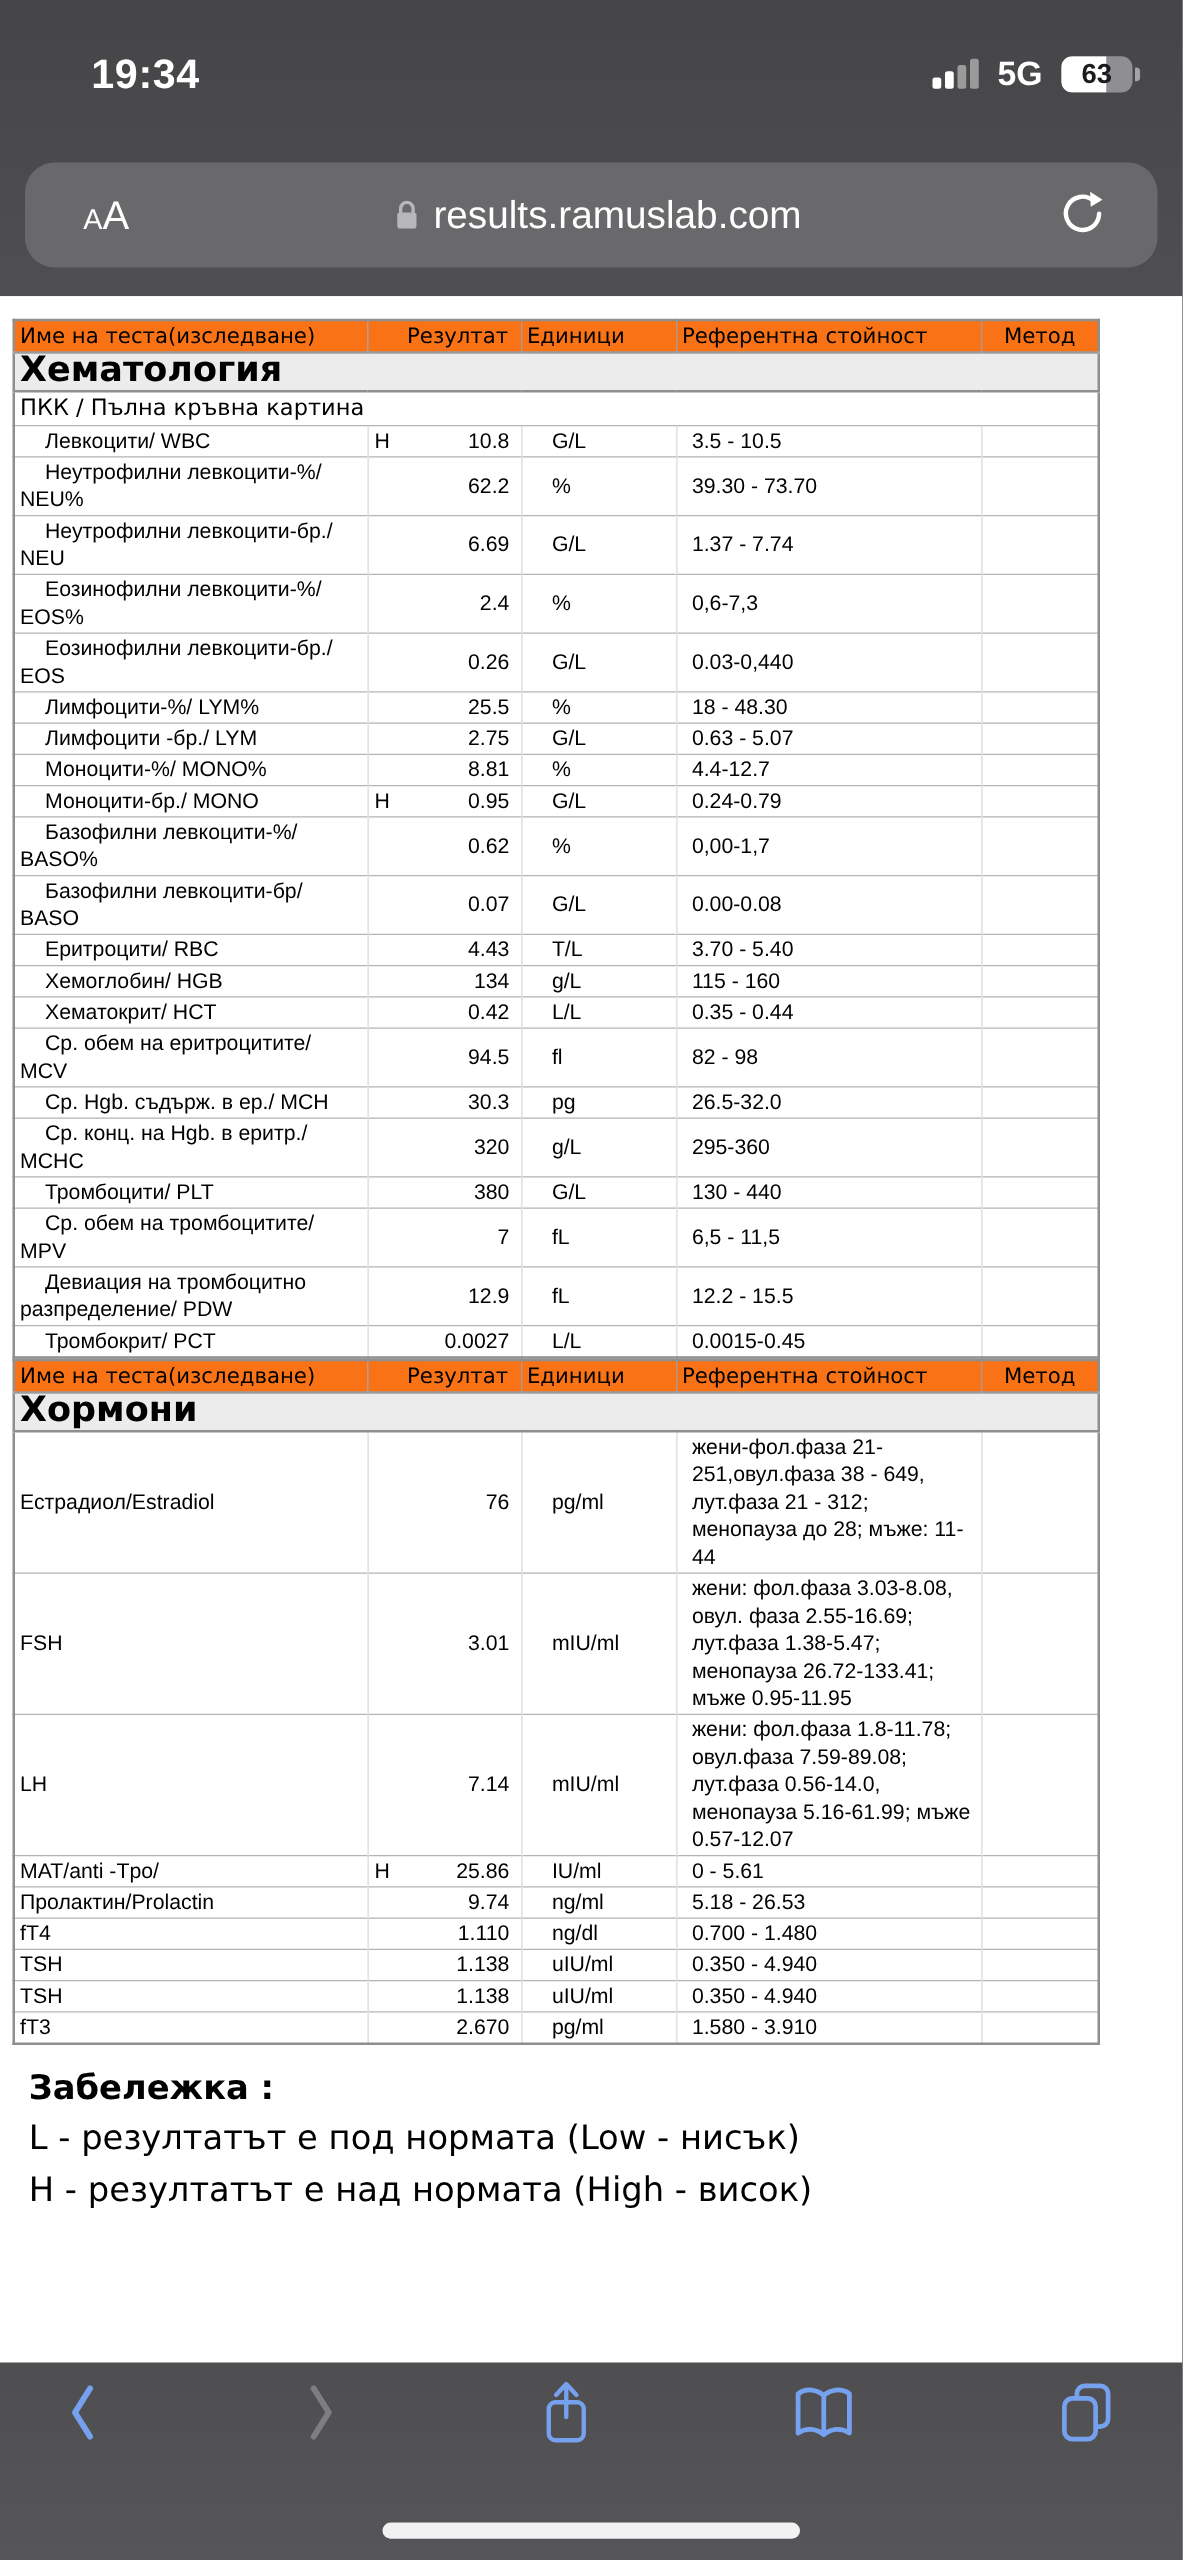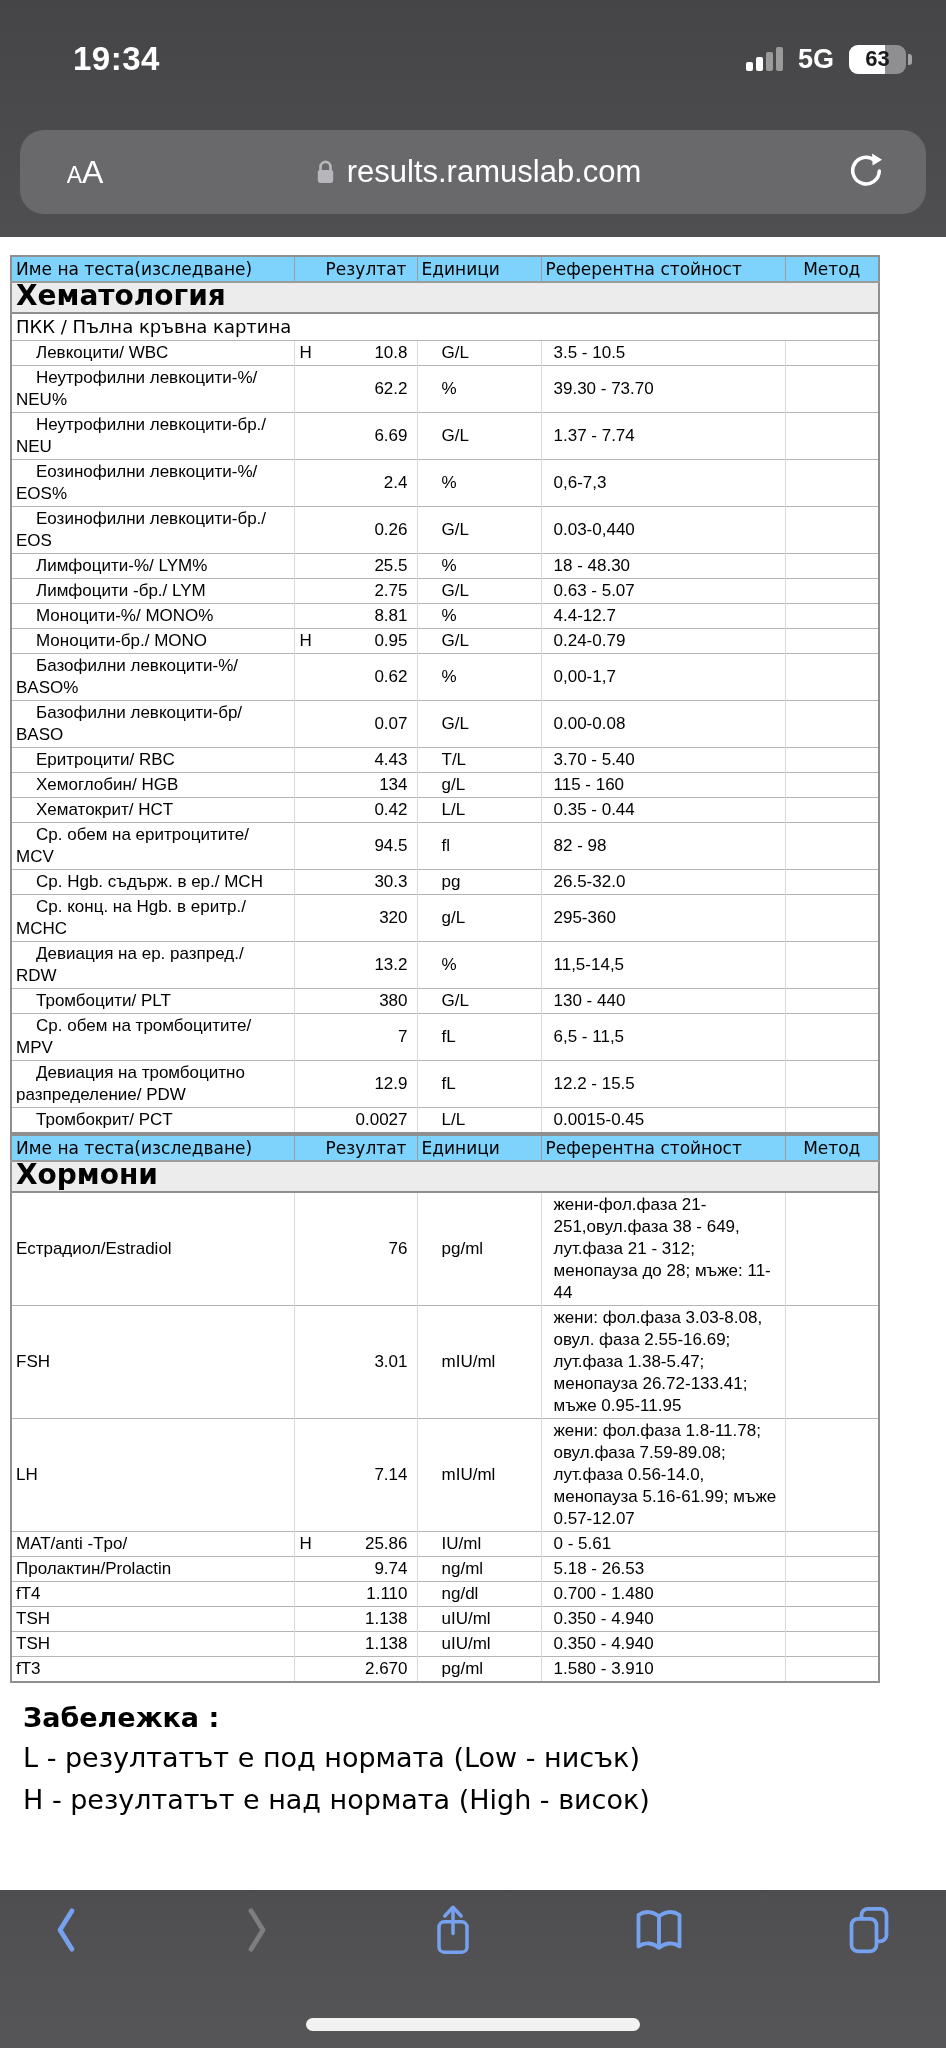--- a/index.html
+++ b/index.html
@@ -32,21 +32,21 @@
   .url-center{flex:1;display:flex;align-items:center;justify-content:center;gap:11px;color:#fff;}
   .url-text{font-size:31px;color:#fff;}
   .reload-btn{width:120px;display:flex;justify-content:center;border:none;background:none;cursor:pointer;}
 
   
   .page{height:1653px;box-sizing:border-box;padding:18px 0 0 10px;background:#fff;overflow:hidden;}
   table.results{border-collapse:collapse;table-layout:fixed;width:868px;border:2px solid #8f8f8f;color:#000;}
   table.results + table.results{margin-top:0;}
   tr.title-row td{background:#ececec;font-family:"DejaVu Sans",sans-serif;font-weight:700;font-size:28px;
                   padding:2px 6px 5px 4px;border-bottom:2px solid #8f8f8f;}
-  thead th{background:#7dd3fc;font-family:"DejaVu Sans",sans-serif;font-weight:400;font-size:17px;
+  thead th{background:#f97316;font-family:"DejaVu Sans",sans-serif;font-weight:400;font-size:17px;
            padding:2px 4px;border-bottom:2px solid #9c9c9c;border-left:1px solid #9c9c9c;text-align:left;}
   thead th:first-child{border-left:none;}
   thead th.h-res{text-align:right;padding-right:10px;}
   thead th.h-method{text-align:center;}
   tbody td{border-top:1px solid #b4b4b4;border-left:1px solid #dadada;font-size:17px;line-height:22px;
            padding:1px 4px;vertical-align:middle;}
   tbody td:first-child{border-left:none;}
   td.group{font-family:"DejaVu Sans",sans-serif;font-size:18px;padding:2px 4px;}
   td.name{padding-right:24px;}
   td.name.ind{text-indent:20px;}
@@ -340,32 +340,20 @@
               <div class="rescell">
                 <span class="flag"></span>
                 <span class="val">320</span>
               </div>
             </td>
             <td class="units">g/L</td>
             <td class="ref">295-360</td>
             <td class="method"></td>
           </tr>
           <tr>
-            <td class="name ind">Девиация на ер. разпред./ RDW</td>
-            <td class="res">
-              <div class="rescell">
-                <span class="flag"></span>
-                <span class="val">13.2</span>
-              </div>
-            </td>
-            <td class="units">%</td>
-            <td class="ref">11,5-14,5</td>
-            <td class="method"></td>
-          </tr>
-          <tr>
             <td class="name ind">Тромбоцити/ PLT</td>
             <td class="res">
               <div class="rescell">
                 <span class="flag"></span>
                 <span class="val">380</span>
               </div>
             </td>
             <td class="units">G/L</td>
             <td class="ref">130 - 440</td>
             <td class="method"></td>

